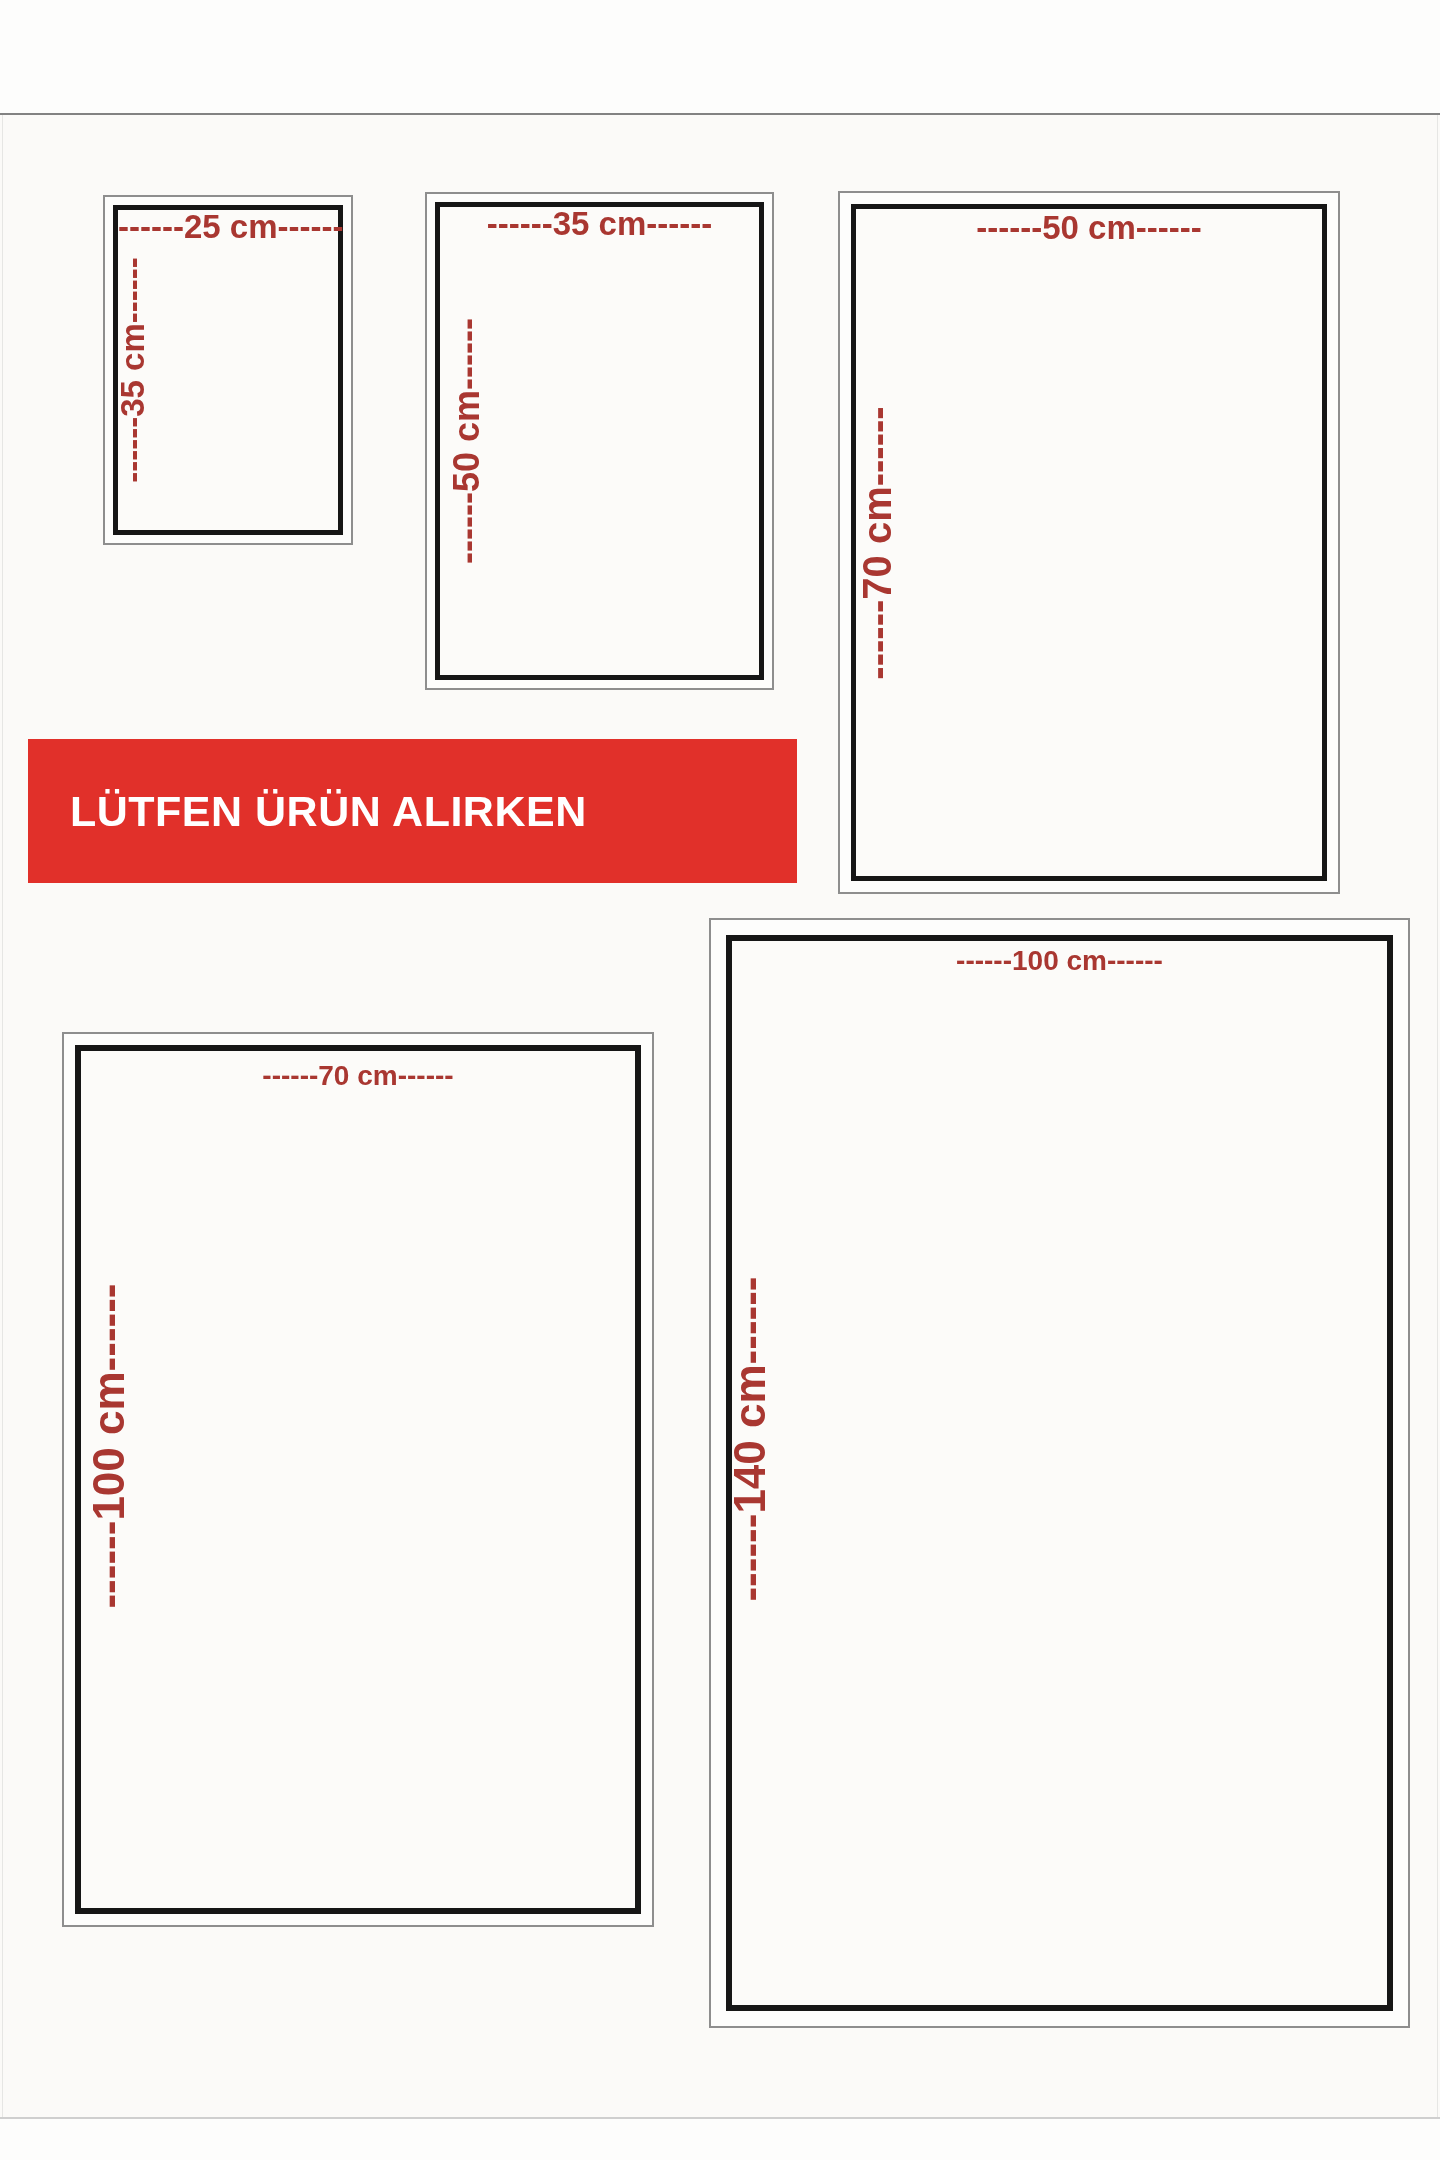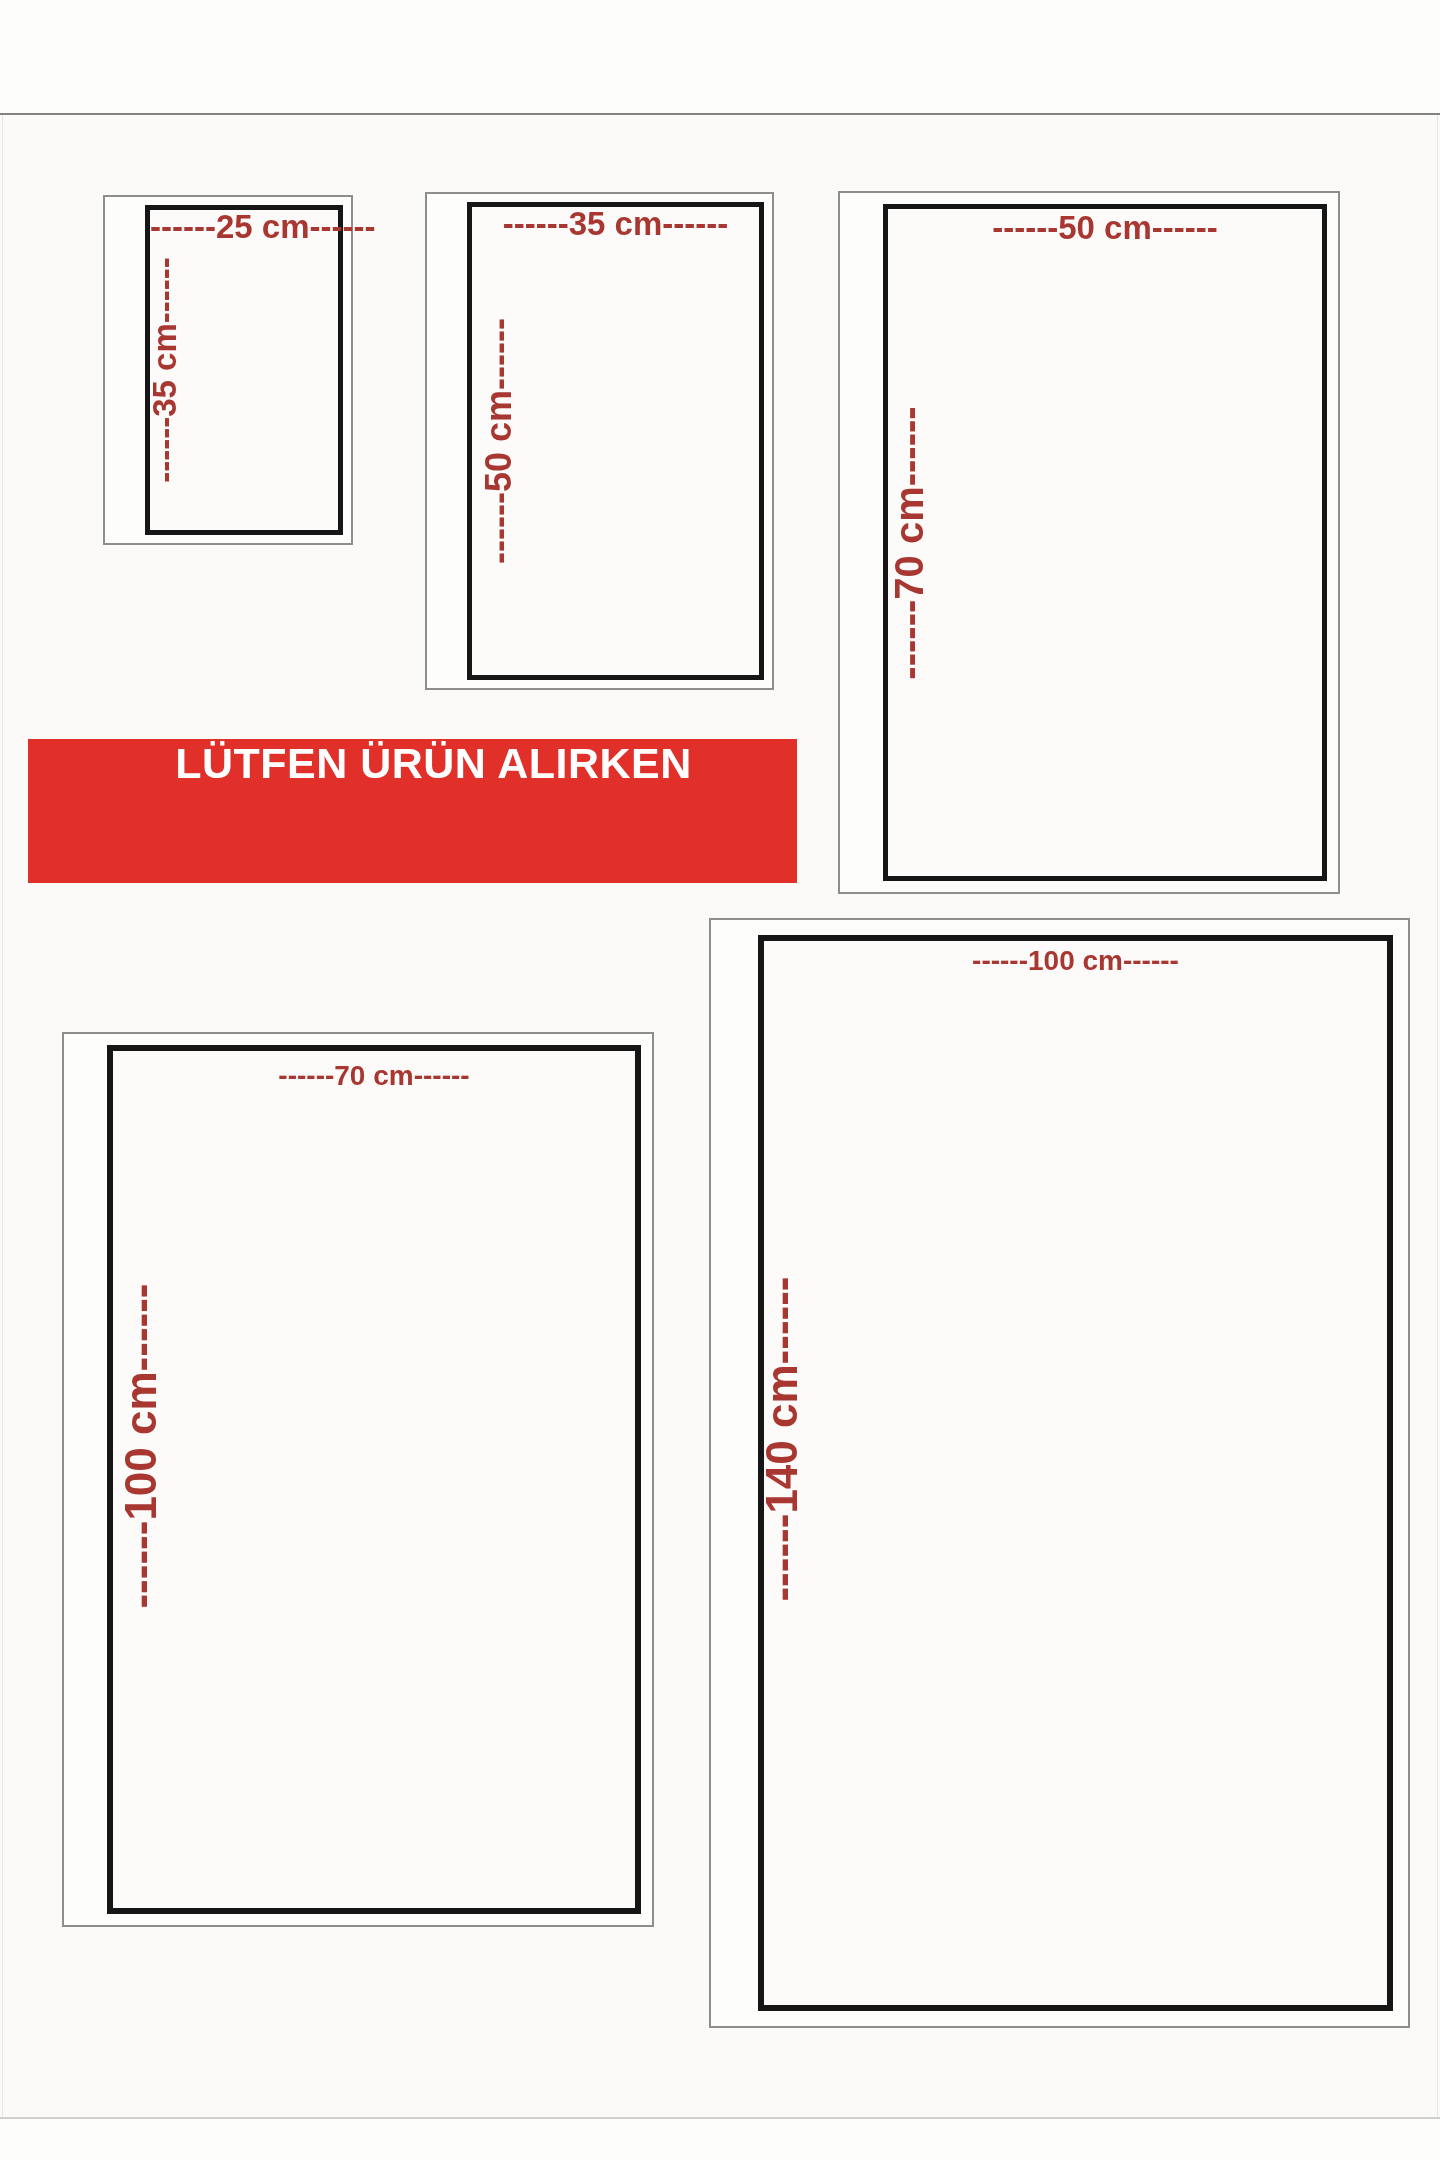--- a/index.html
+++ b/index.html
@@ -12,21 +12,21 @@
   }
   
   .photo-area{position:absolute;left:0;right:0;top:115px;bottom:41px;background:#fbfaf8;}
   .edge-top{position:absolute;left:0;right:0;top:113px;height:2px;background:#828282;}
   .edge-bottom{position:absolute;left:0;right:0;top:2117px;height:2px;background:#cfcfcf;}
   .edge-left{position:absolute;left:2px;top:115px;height:2002px;width:1px;background:#e6e6e4;}
   .edge-right{position:absolute;right:2px;top:115px;height:2002px;width:1px;background:#e6e6e4;}
 
   
   .size-box{position:absolute;border:2px solid #8e8e8e;background:#fdfdfc;box-sizing:border-box;}
-  .inner{position:absolute;border-style:solid;border-color:#161616;background:#fcfbf9;box-sizing:border-box;margin-left:32px;}
+  .inner{position:absolute;border-style:solid;border-color:#161616;background:#fcfbf9;box-sizing:border-box;}
   .size-label{color:#a93731;font-weight:bold;white-space:nowrap;}
   .top-label{position:absolute;left:0;right:0;text-align:center;}
   .side-label{position:absolute;top:50%;transform:translate(-50%,-50%) rotate(-90deg);}
 
   
   .b1{left:103px;top:195px;width:250px;height:350px;}
   .b1 .inner{left:8px;top:8px;right:8px;bottom:8px;border-width:5px;}
   .b1 .top-label{top:-2px;font-size:33px;line-height:38px;}
   .b1 .side-label{left:15px;font-size:33px;}
 
@@ -50,21 +50,21 @@
 
   
   .b5{left:709px;top:918px;width:701px;height:1110px;}
   .b5 .inner{left:15px;top:15px;right:15px;bottom:15px;border-width:6px;}
   .b5 .top-label{top:3px;font-size:28px;line-height:34px;}
   .b5 .side-label{left:18px;top:calc(50% - 34px);font-size:44px;}
 
   
   .banner{
     position:absolute;left:28px;top:739px;width:769px;height:144px;
-    display:flex;flex-direction:row;justify-content:center;
+    display:flex;flex-direction:column;justify-content:center;
     padding-left:42px;box-sizing:border-box;
   }
   .banner-line{font-weight:bold;font-size:43px;line-height:48px;letter-spacing:0.5px;}
 </style>
 </head>
 <body>
 
 <div id="stage" style="background: rgb(253, 253, 252);">
 
   <div class="photo-area"></div>

